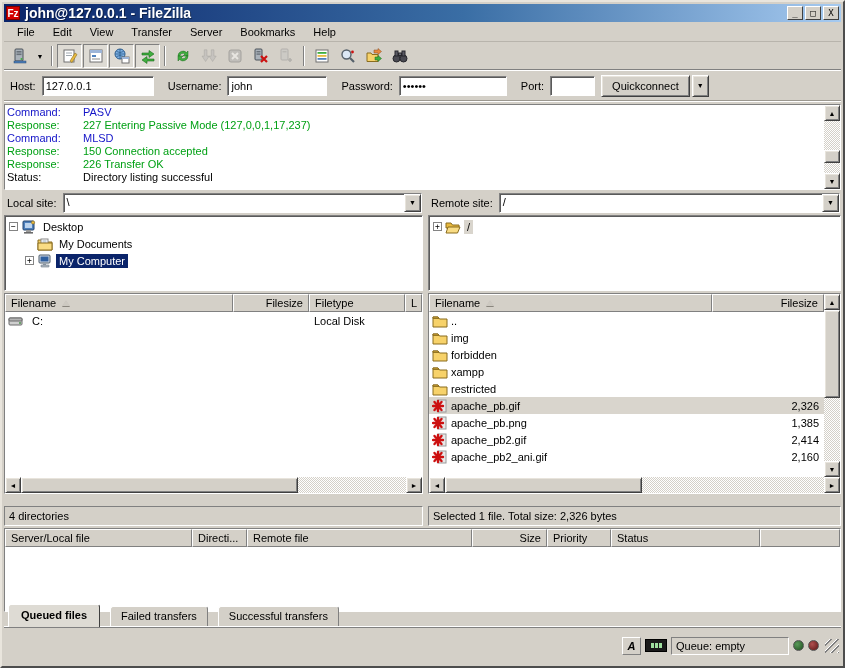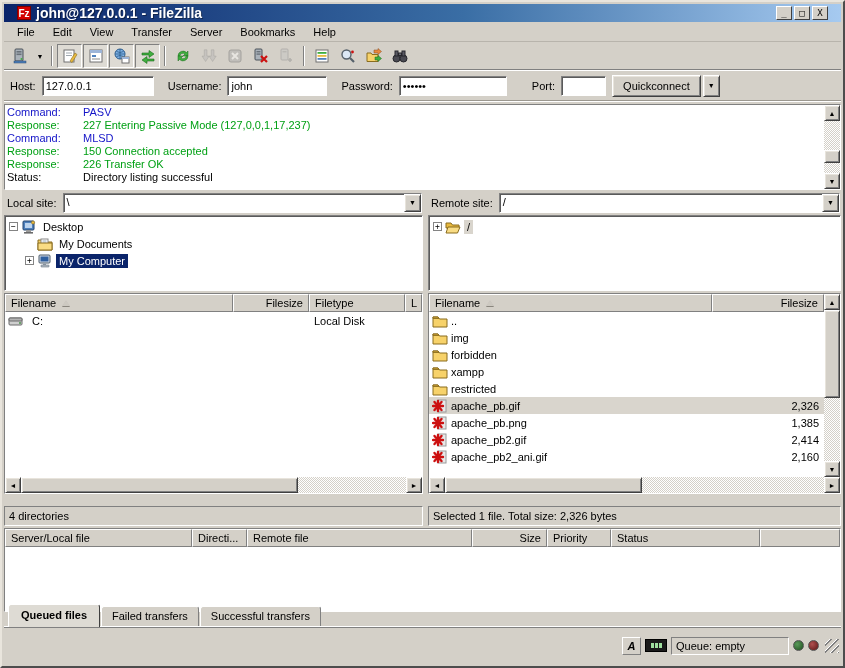--- a/index.html
+++ b/index.html
@@ -3,21 +3,21 @@
 <meta charset="utf-8">
 <style>
   * { margin:0; padding:0; box-sizing:border-box; }
   html,body { width:845px; height:668px; }
   body { font:11px "Liberation Sans", sans-serif; color:#000; background:#d4d0c8; overflow:hidden; }
 
   .window { width:845px; height:668px; background:#d4d0c8; display:flex; flex-direction:column;
     border:2px solid; border-color:#e9e5dd #4d4d4d #4d4d4d #e9e5dd; padding:2px; }
 
   
-  .titlebar { height:18px; flex:none; display:flex; align-items:center; gap:3px; padding:0 13px;
+  .titlebar { height:18px; flex:none; display:flex; align-items:center; gap:3px; padding:0 2px;
     background:linear-gradient(90deg,#0a246a,#3a6ea5 55%,#a6caf0); }
   .fzlogo { width:14px; height:14px; background:#d40000; color:#fff; font-weight:bold; font-size:10px;
     display:flex; align-items:center; justify-content:center; border:1px solid #7a0000; }
   .titletext { color:#fff; font-weight:bold; font-size:14px; flex:1; padding-left:2px; text-shadow:1px 1px 0 rgba(0,0,0,.4); white-space:nowrap; }
   .winbtns { display:flex; gap:2px; }
   .winbtn { width:16px; height:14px; background:#d4d0c8; font-size:9px; line-height:12px; text-align:center;
     border:1px solid; border-color:#fff #404040 #404040 #fff; font-family:"DejaVu Sans Mono",monospace; cursor:default; }
 
   
   .menubar { height:20px; flex:none; display:flex; align-items:center; padding-left:4px; border-bottom:1px solid #b8b4ac; }
@@ -109,21 +109,21 @@
   .paneStatus { height:20px; flex:none; margin-top:12px; display:flex; align-items:center; padding:2px 4px;
     border:1px solid; border-color:#808080 #fff #fff #808080; white-space:nowrap; overflow:hidden;text-align:right; }
 
   
   .queuewrap { height:84px; flex:none; margin-top:2px; display:flex; flex-direction:column; background:#fff;
     border:1px solid; border-color:#808080 #fff #fff #808080; }
   .qheader { height:18px; flex:none; display:flex; background:#d4d0c8; }
   .qbody { flex:1; background:#fff; }
 
   
-  .tabs { height:14px; flex:none; display:flex; align-items:flex-end; padding:2px 4px 0; gap:1px; }
+  .tabs { height:14px; flex:none; display:flex; align-items:flex-end; padding:2px 4px 0; gap:10px; }
   .tab { padding:3px 10px 4px; background:#d4d0c8; border:1px solid; border-color:#fff #808080 #808080 #fff;
     border-bottom:none; border-radius:3px 3px 0 0; }
   .tab.active { font-weight:bold; background:#dedbd4; padding:4px 12px 6px; border-color:#fff #404040 transparent #fff; position:relative; top:1px; }
 
   
   .statusbar { flex:1; display:flex; align-items:center; justify-content:flex-end; gap:4px; padding:2px 2px 2px 6px; border-top:1px solid #fff; box-shadow:0 1px 0 #808080 inset; }
   .sbicon { width:19px; height:18px; display:flex; align-items:center; justify-content:center; border:1px solid; border-color:#fff #808080 #808080 #fff; background:#d4d0c8; }
   .badge { width:22px; height:13px; background:#1a1a1a; border:1px solid #000; display:flex; align-items:center; justify-content:center; gap:1px; }
   .badge i { width:3px; height:5px; background:#9fe09f; display:block; }
   .queuebox { width:118px; height:18px; display:flex; align-items:center; padding:0 4px;
@@ -360,21 +360,21 @@
       </span>
   </div>
 
   <div class="quickbar">
     <span class="qlabel">Host:</span>
     <input class="qinput" style="width: 112px;" value="127.0.0.1">
     <span class="qlabel" style="margin-left:8px">Username:</span>
     <input class="qinput" style="width: 100px;" value="john">
     <span class="qlabel" style="margin-left:8px">Password:</span>
     <input class="qinput" style="width: 108px;" value="••••••">
-    <span class="qlabel" style="margin-left:19px">Port:</span>
+    <span class="qlabel" style="margin-left:8px">Port:</span>
     <input class="qinput" style="width: 45px;" value="">
     <span class="qc">
       <button class="qcbtn">Quickconnect</button>
       <span class="qcarrow"><span>▼</span></span>
     </span>
   </div>
 
   <div class="logwrap">
     <div class="logbody">
       <div class="logline c-command">

